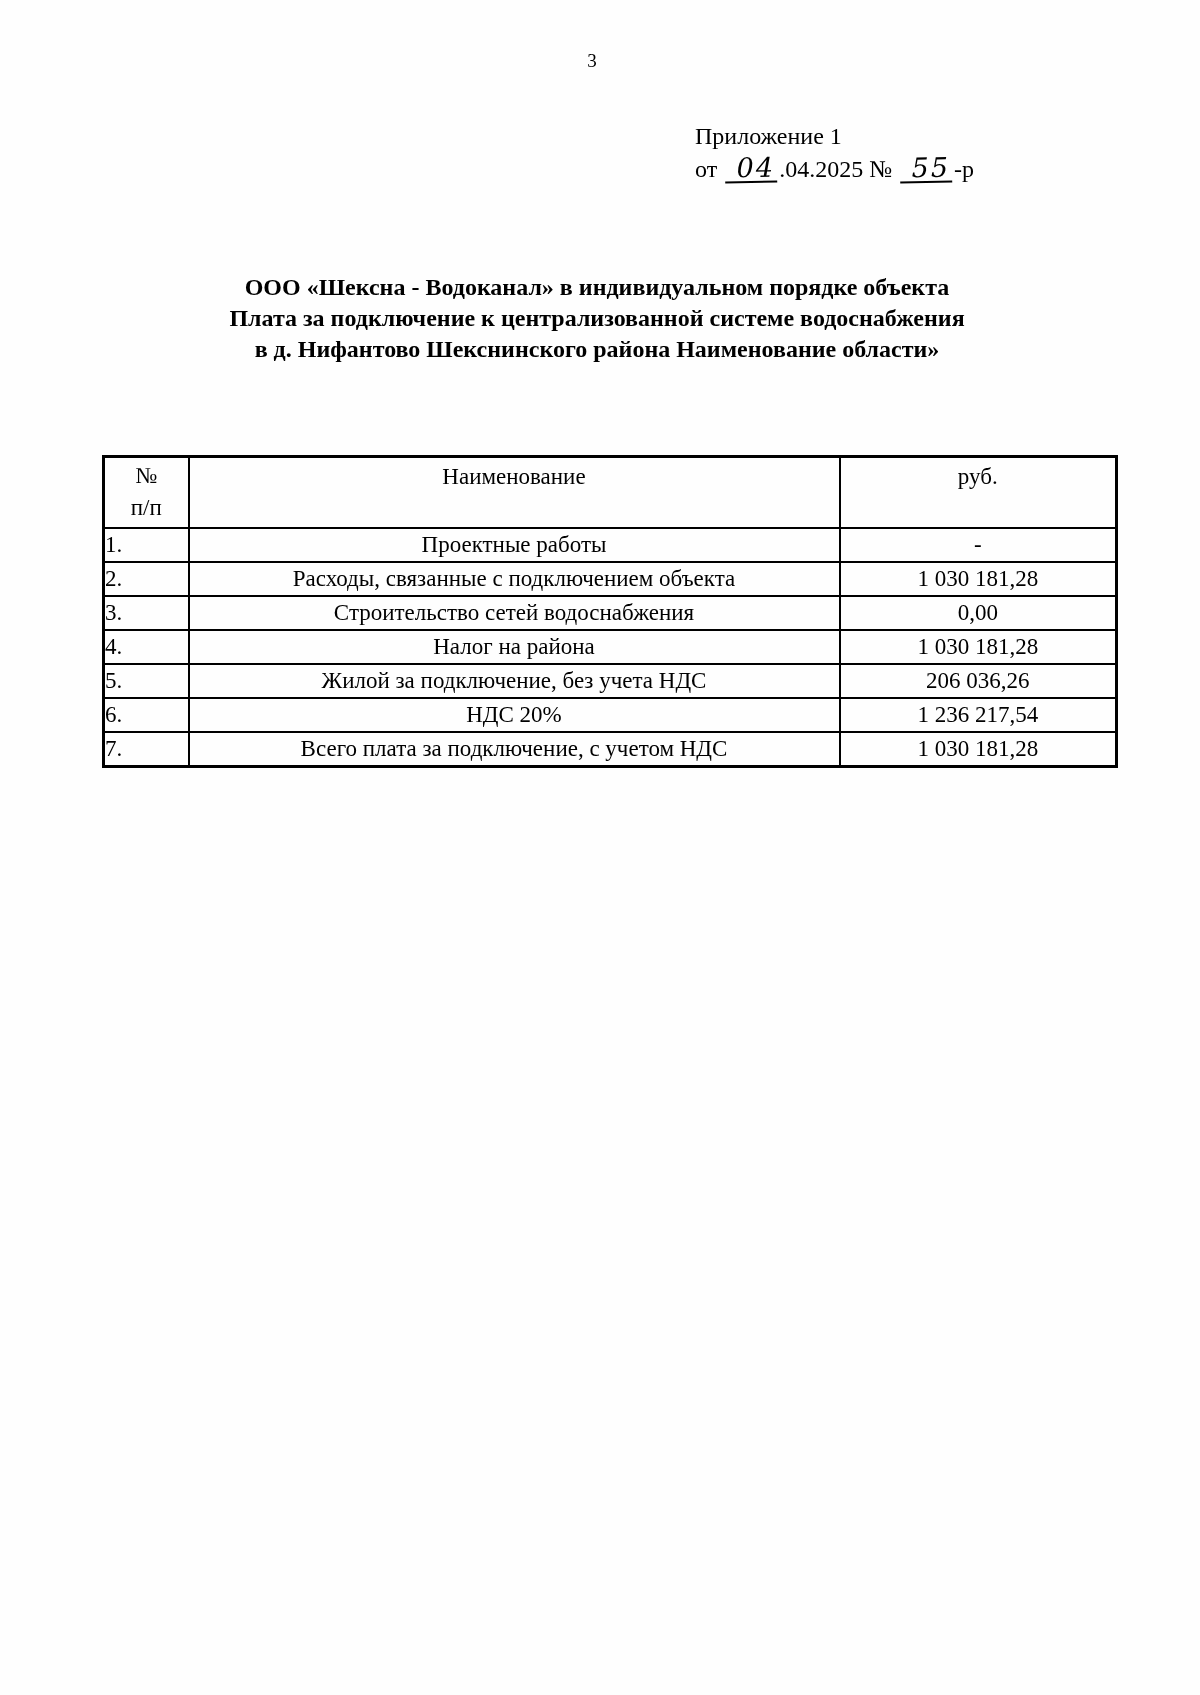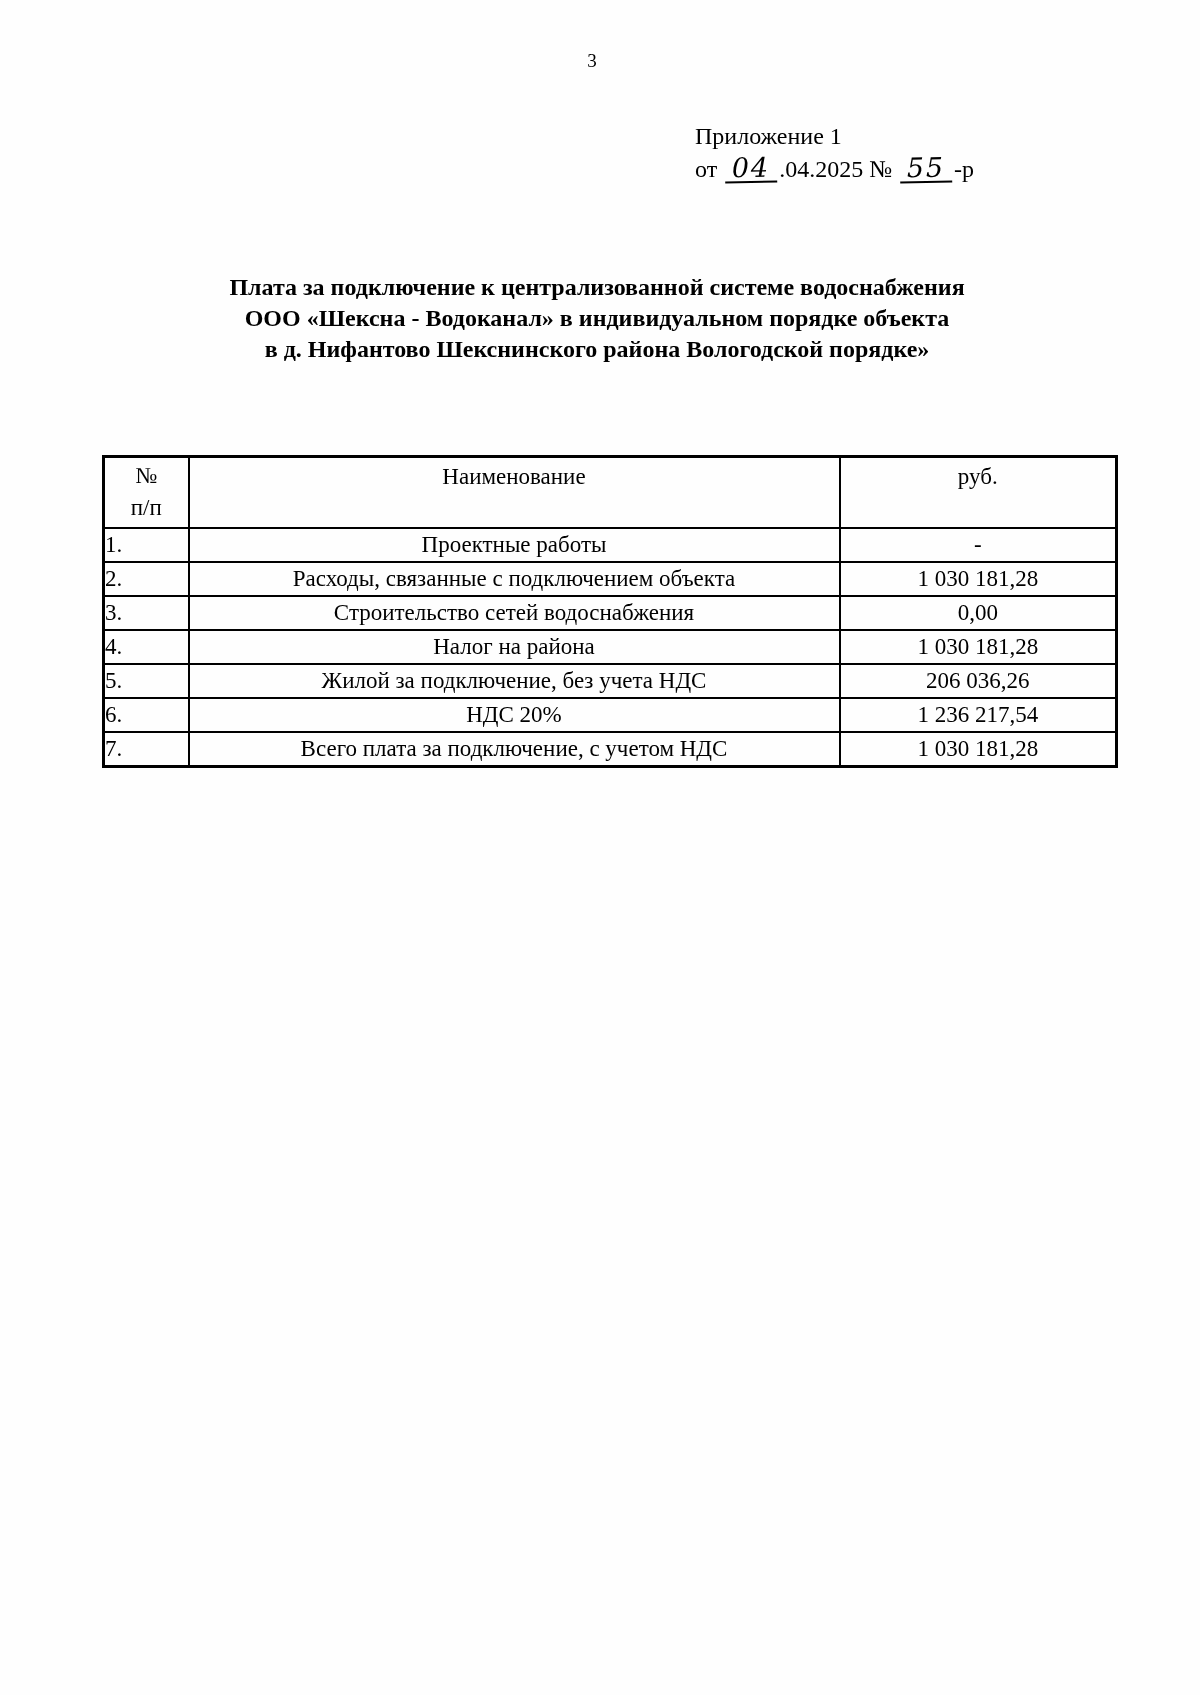--- a/index.html
+++ b/index.html
@@ -30,21 +30,21 @@
     margin-left: 12px;
   }
   .appendix .line { display: block; }
   .hand {
     display: inline-block;
     font-family: "DejaVu Serif", serif;
     font-style: italic;
     font-size: 27px;
     line-height: 24px;
     min-width: 52px;
-    text-align: center;
+    text-align: right;
     border-bottom: 2px solid #000;
     transform: rotate(-1deg);
     letter-spacing: 2px;
     padding: 0 2px 1px 2px;
     margin: 0 2px;
   }
   .doc-title {
     position: absolute;
     top: 272px;
     left: 92px;
@@ -96,23 +96,23 @@
 
 <div class="appendix">
   <span class="line">Приложение 1</span>
   <span class="line"><span>от</span>
     <span class="hand">04</span><span>.04.2025 №</span>
     <span class="hand">55</span><span>-р</span>
   </span>
 </div>
 
 <div class="doc-title">
+  <span class="tline">ООО «Шексна - Водоканал» в индивидуальном порядке объекта</span>
   <span class="tline">Плата за подключение к централизованной системе водоснабжения</span>
-  <span class="tline">ООО «Шексна - Водоканал» в индивидуальном порядке объекта</span>
-  <span class="tline">в д. Нифантово Шекснинского района Вологодской порядке»</span>
+  <span class="tline">в д. Нифантово Шекснинского района Наименование области»</span>
 </div>
 
 <table class="fee-table">
   <colgroup>
       <col class="c-num">
       <col class="c-name">
       <col class="c-val">
     </colgroup>
   <thead>
     <tr>

